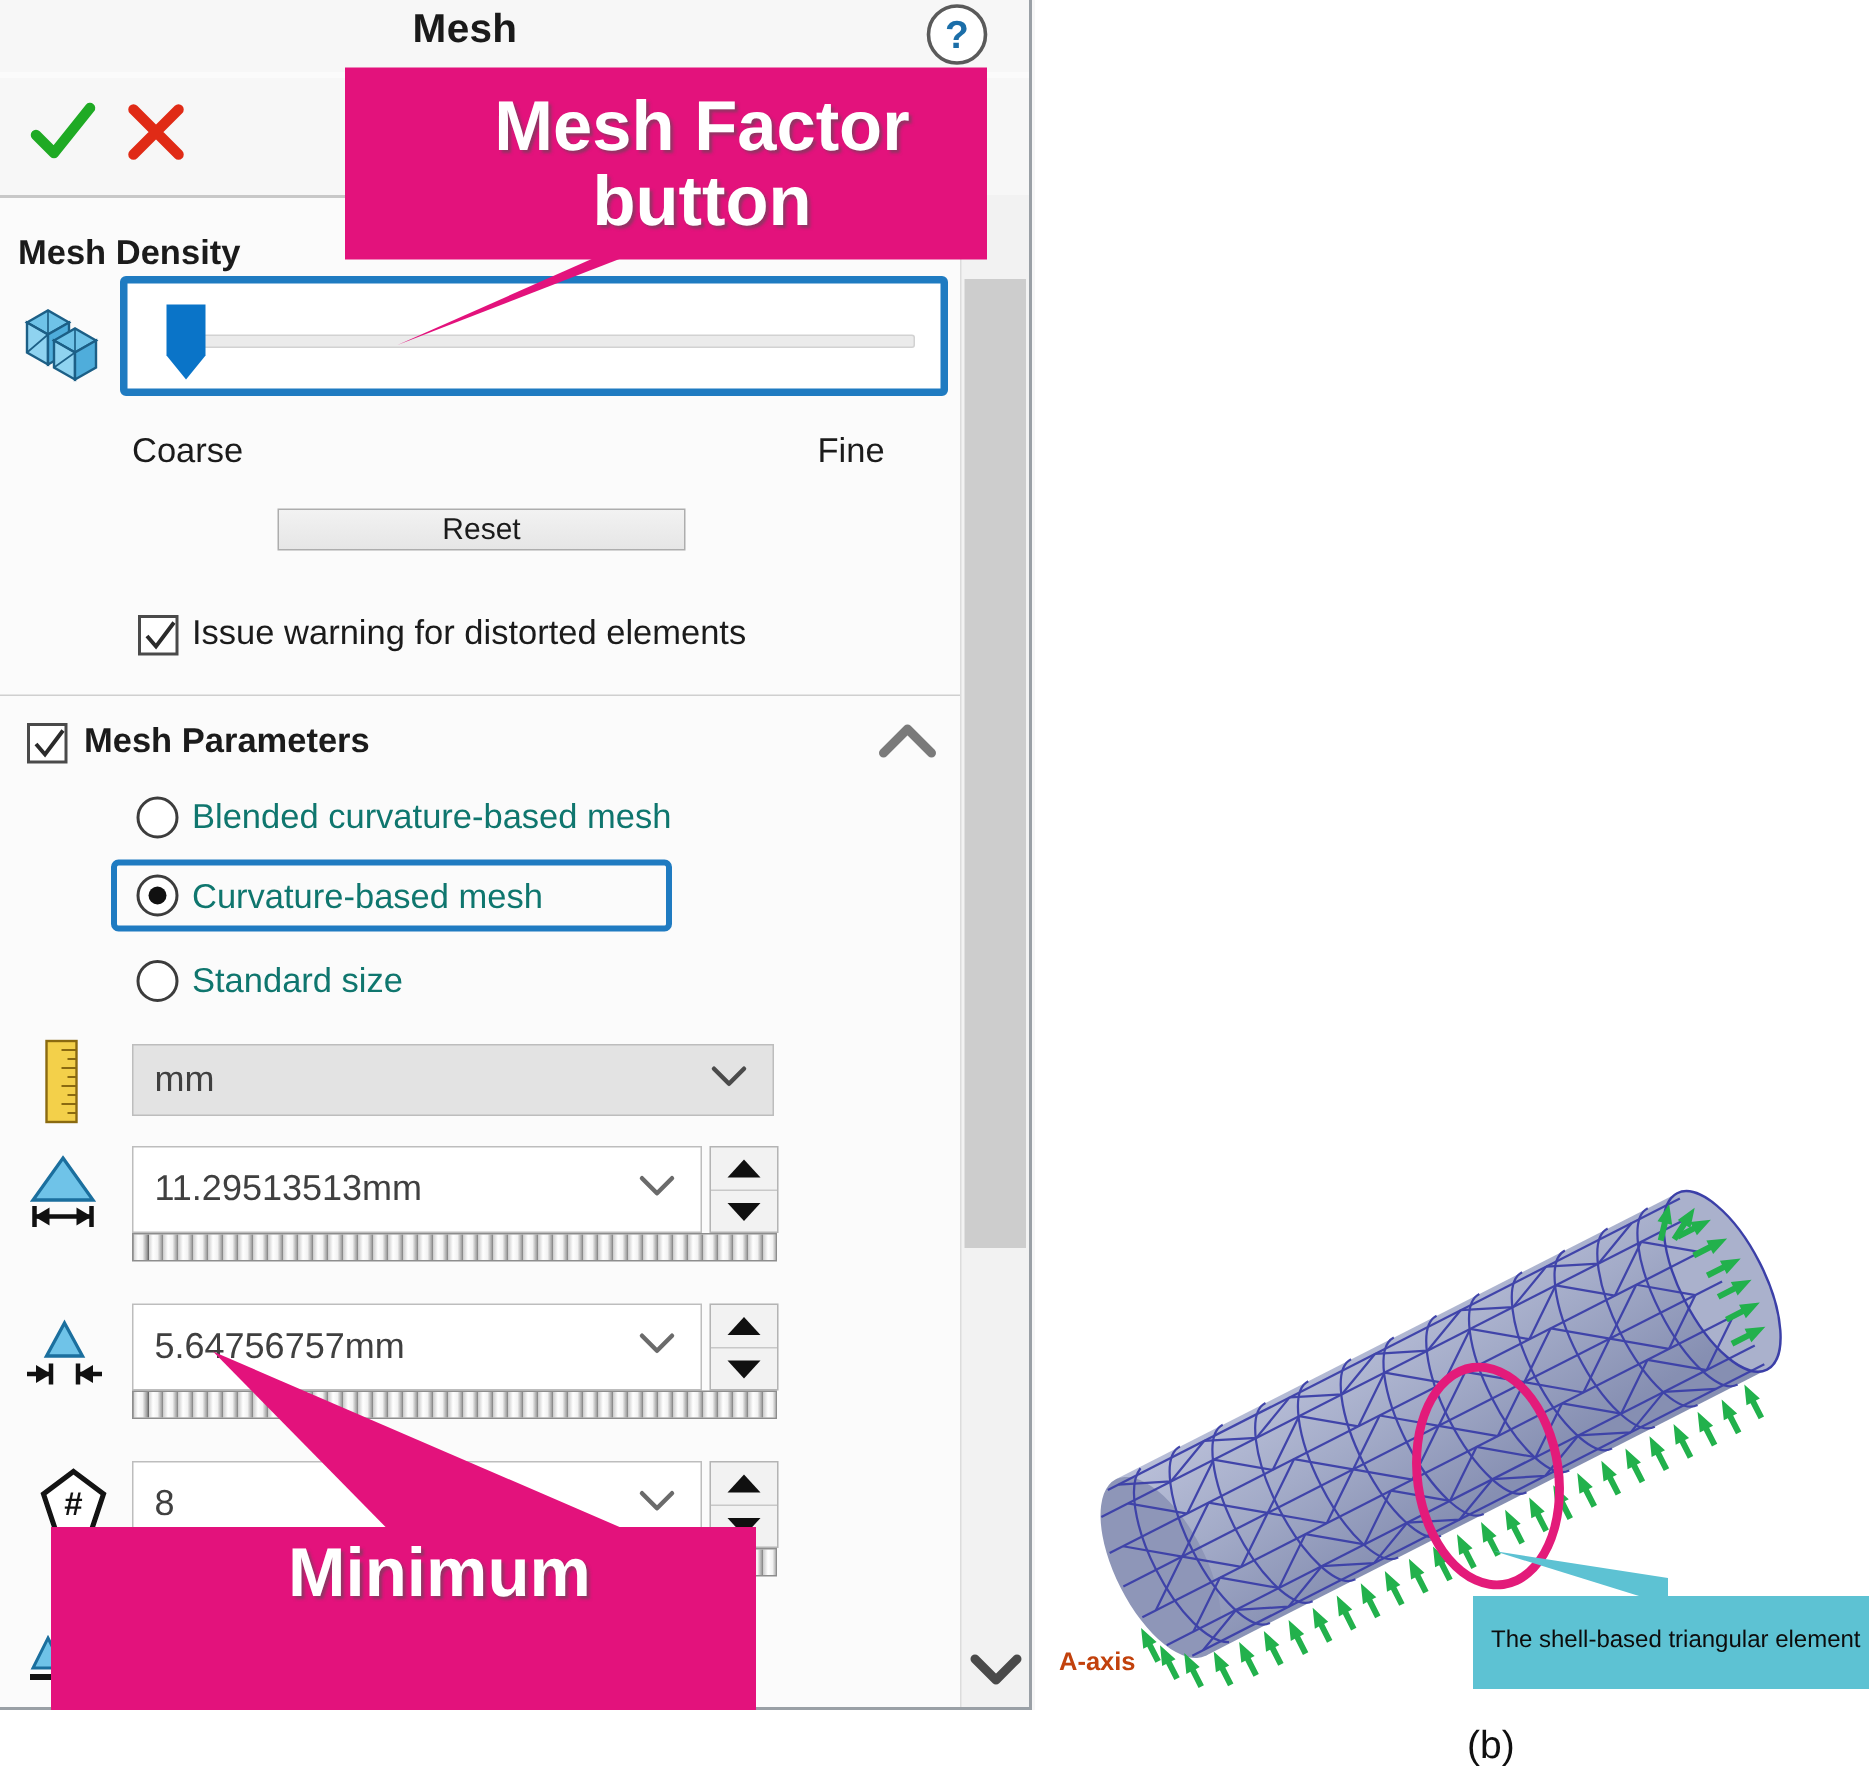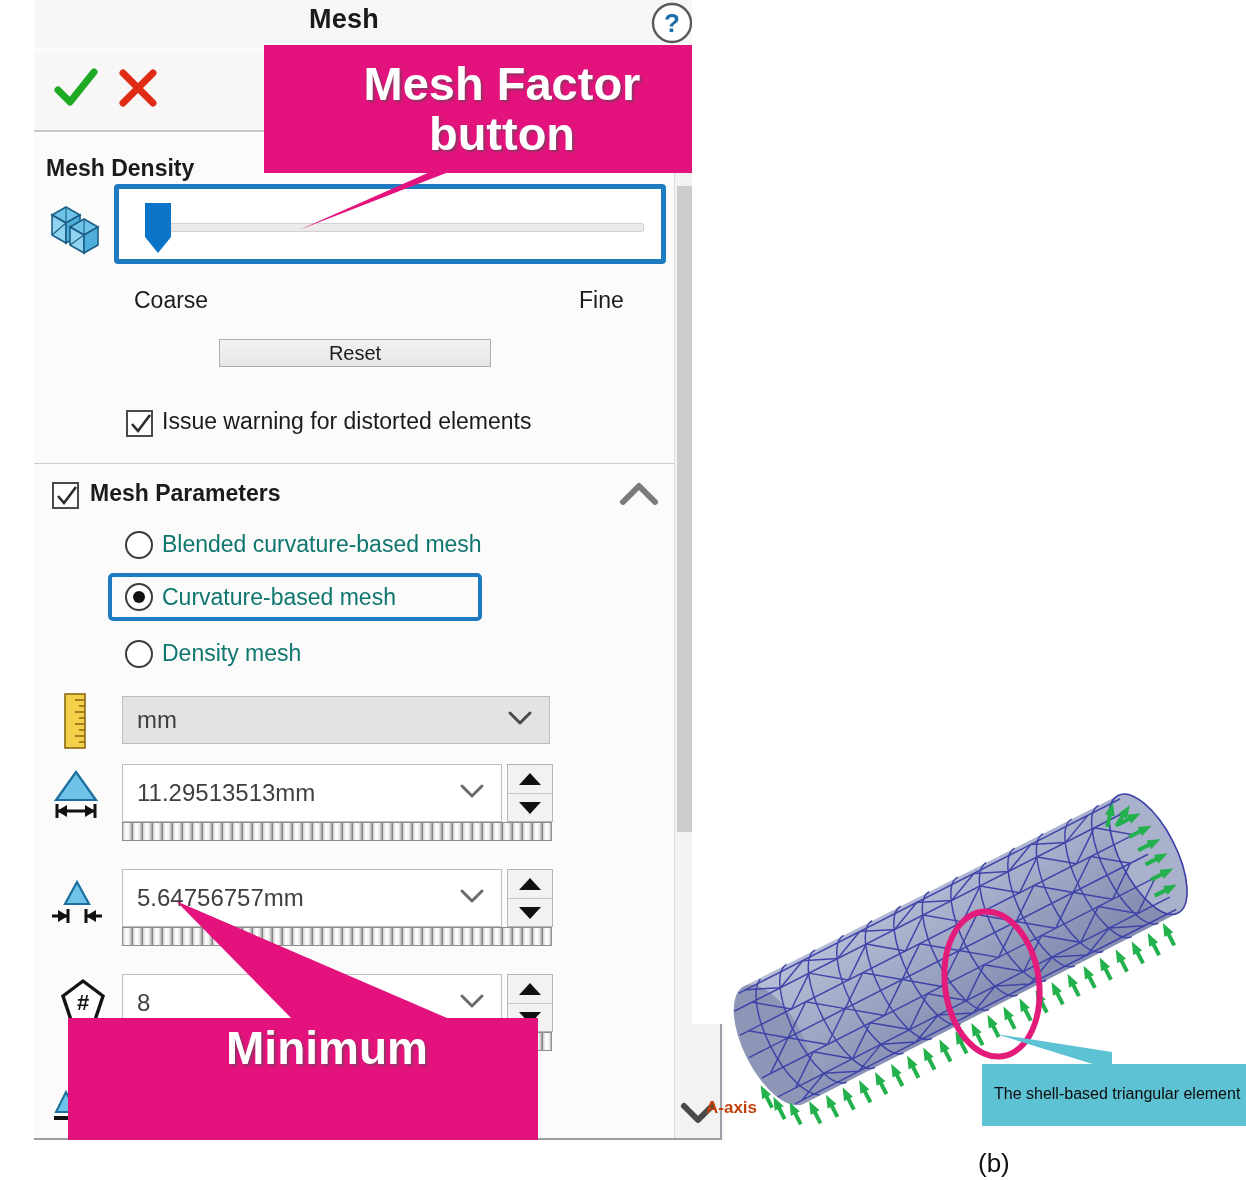--- a/index.html
+++ b/index.html
@@ -4,21 +4,21 @@
 <style>
   html,body{margin:0;padding:0;background:#ffffff;}
   body{
     width:1246px;height:1180px;position:relative;overflow:hidden;
     font-family:"Liberation Sans","DejaVu Sans",sans-serif;
     -webkit-font-smoothing:antialiased;
   }
   
   #panel-a{
     position:absolute;left:0;top:0;width:690px;height:1140px;
-    background:#f7f7f7;overflow:hidden;margin-left:34px;
+    background:#f7f7f7;overflow:hidden;
   }
   #panel-a-inner{
     position:absolute;left:0;top:0;width:686px;height:1140px;
     background:#fbfbfb;border-right:2px solid #9aa0a6;
   }
   .title-bar{
     position:absolute;left:0;top:0;width:686px;height:48px;background:#f7f7f7;
   }
   .title-text{
     position:absolute;left:0;top:4px;width:620px;text-align:center;
@@ -45,21 +45,21 @@
     position:absolute;left:80px;top:184px;width:552px;height:80px;
     border:5px solid #1f7bc1;border-radius:4px;background:#ffffff;
     box-sizing:border-box;
   }
   .slider-track{
     position:absolute;left:45px;top:34px;width:480px;height:9px;
     background:#ebebeb;border:1px solid #d2d2d2;border-radius:2px;box-sizing:border-box;
   }
   .slider-handle{position:absolute;left:24px;top:12px;width:30px;height:54px;}
 
-  .coarse-lbl{position:absolute;left:100px;top:287px;font-size:23px;color:#1b1b1b;}
+  .coarse-lbl{position:absolute;left:88px;top:287px;font-size:23px;color:#1b1b1b;}
   .fine-lbl{position:absolute;left:545px;top:287px;font-size:23px;color:#1b1b1b;}
 
   .reset-btn{
     position:absolute;left:185px;top:339px;width:272px;height:28px;
     background:linear-gradient(#f2f2f2,#e6e6e6);border:1px solid #adadad;
     font-size:20px;color:#1b1b1b;font-family:"Liberation Sans",sans-serif;
     cursor:pointer;
   }
 
   .chk{
@@ -238,21 +238,21 @@
     <div class="radio-outer" style="left:91px;top:531px;"></div>
     <div class="radio-lbl" style="left:128px;top:531px;">Blended curvature-based mesh</div>
 
     <div class="radio-sel-box" style="left:74px;top:573px;width:374px;height:48px;"></div>
     <div class="radio-outer" style="left:91px;top:583px;">
       <div class="radio-dot"></div>
     </div>
     <div class="radio-lbl" style="left:128px;top:584px;">Curvature-based mesh</div>
 
     <div class="radio-outer" style="left:91px;top:640px;"></div>
-    <div class="radio-lbl" style="left:128px;top:640px;">Density mesh</div>
+    <div class="radio-lbl" style="left:128px;top:640px;">Standard size</div>
 
     <div class="row-icon" style="left:22px;top:692px;">
       <svg width="38" height="58" viewBox="0 0 38 58">
         <rect x="9" y="2" width="20" height="54" fill="#f3d04a" stroke="#8a6a10" stroke-width="1.6"></rect>
         <g stroke="#8a6a10" stroke-width="1.4">
           <path d="M29 8 L19 8 M29 14 L23 14 M29 20 L19 20 M29 26 L23 26
                    M29 32 L19 32 M29 38 L23 38 M29 44 L19 44 M29 50 L23 50"></path>
         </g>
       </svg>
     </div>

